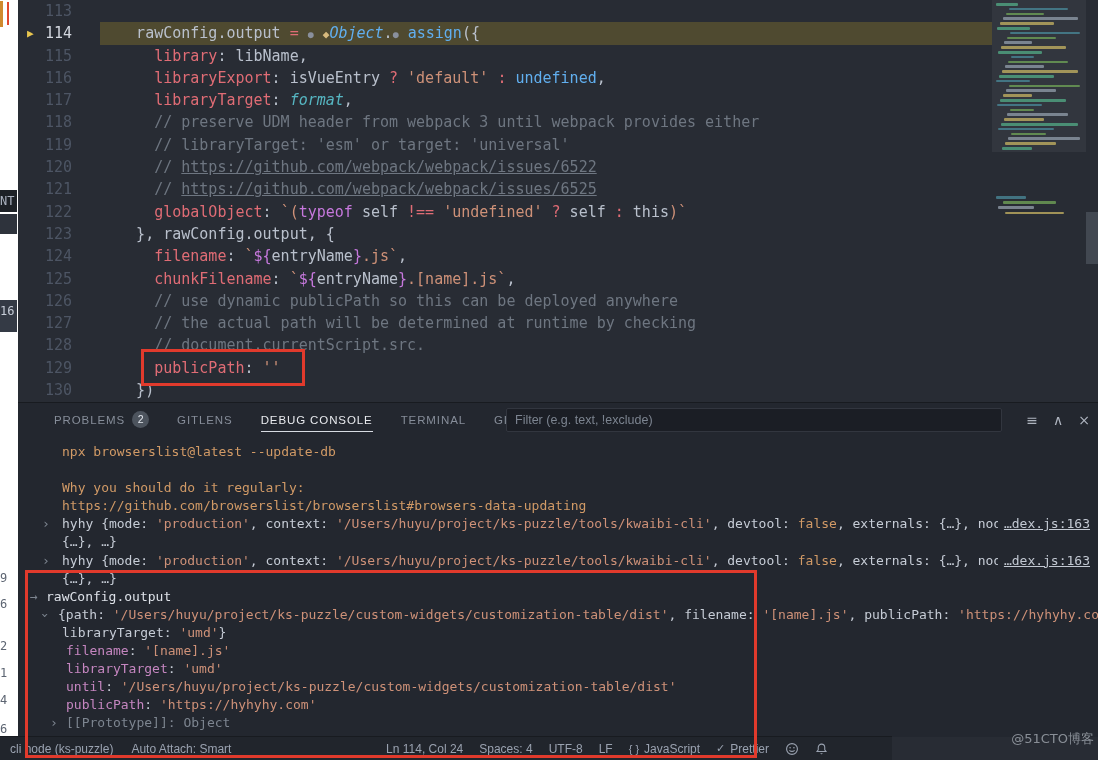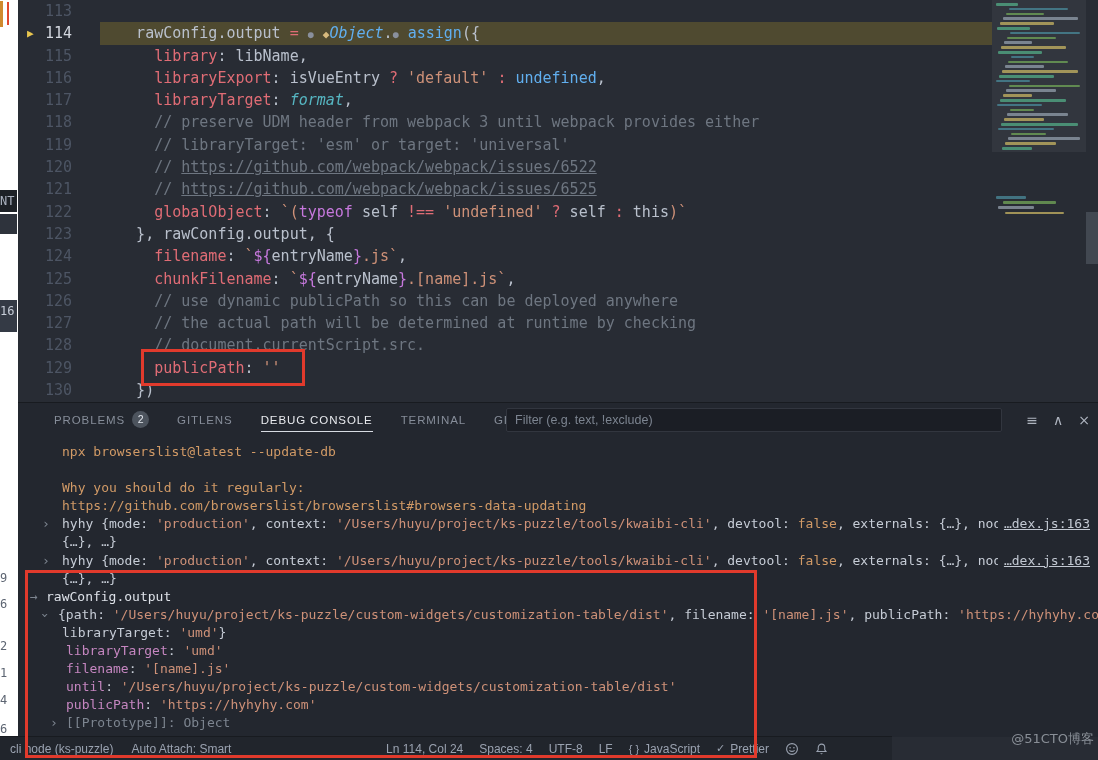--- a/index.html
+++ b/index.html
@@ -221,22 +221,22 @@
         <div class="crow"></div>
         <div class="crow"><span class="ck-w">Why you should do it regularly:</span></div>
         <div class="crow"><span class="ck-w">https://github.com/browserslist/browserslist#browsers-data-updating</span></div>
         <div class="crow"><span class="marker">›</span><span class="ck-p">hyhy </span><span class="ck-p">{mode: </span><span class="ck-s">'production'</span><span class="ck-p">, context: </span><span class="ck-s">'/Users/huyu/project/ks-puzzle/tools/kwaibi-cli'</span><span class="ck-p">, devtool: </span><span class="ck-b">false</span><span class="ck-p">, externals: </span><span class="ck-p">{…}</span><span class="ck-p">, node: </span><span class="rlink">…dex.js:163</span></div>
         <div class="crow"><span class="ck-p">{…}, …}</span></div>
         <div class="crow"><span class="marker">›</span><span class="ck-p">hyhy </span><span class="ck-p">{mode: </span><span class="ck-s">'production'</span><span class="ck-p">, context: </span><span class="ck-s">'/Users/huyu/project/ks-puzzle/tools/kwaibi-cli'</span><span class="ck-p">, devtool: </span><span class="ck-b">false</span><span class="ck-p">, externals: </span><span class="ck-p">{…}</span><span class="ck-p">, node: </span><span class="rlink">…dex.js:163</span></div>
         <div class="crow"><span class="ck-p">{…}, …}</span></div>
         <div class="crow ind-echo"><span class="marker outer">→</span><span class="ck-bright">rawConfig.output</span></div>
         <div class="crow ind-prev"><span class="marker down">›</span><span class="ck-p">{path: </span><span class="ck-s">'/Users/huyu/project/ks-puzzle/custom-widgets/customization-table/dist'</span><span class="ck-p">, filename: </span><span class="ck-s">'[name].js'</span><span class="ck-p">, publicPath: </span><span class="ck-s">'https://hyhyhy.com'</span></div>
         <div class="crow"><span class="ck-p">libraryTarget: </span><span class="ck-s">'umd'</span><span class="ck-p">}</span></div>
+        <div class="crow ind-prop"><span class="ck-key">filename</span><span class="ck-p">: </span><span class="ck-s">'[name].js'</span></div>
         <div class="crow ind-prop"><span class="ck-key">libraryTarget</span><span class="ck-p">: </span><span class="ck-s">'umd'</span></div>
-        <div class="crow ind-prop"><span class="ck-key">filename</span><span class="ck-p">: </span><span class="ck-s">'[name].js'</span></div>
         <div class="crow ind-prop"><span class="ck-key">until</span><span class="ck-p">: </span><span class="ck-s">'/Users/huyu/project/ks-puzzle/custom-widgets/customization-table/dist'</span></div>
         <div class="crow ind-prop"><span class="ck-key">publicPath</span><span class="ck-p">: </span><span class="ck-s">'https://hyhyhy.com'</span></div>
         <div class="crow ind-prop"><span class="marker inner">›</span><span class="ck-dim">[[Prototype]]</span><span class="ck-dim">: </span><span class="ck-dim">Object</span></div>
         <div class="crow ind-prop"><span class="marker inner">›</span></div>
       </div>
   </div>
 
   <div class="anno anno-editor"></div>
   <div class="anno anno-console"></div>
 

